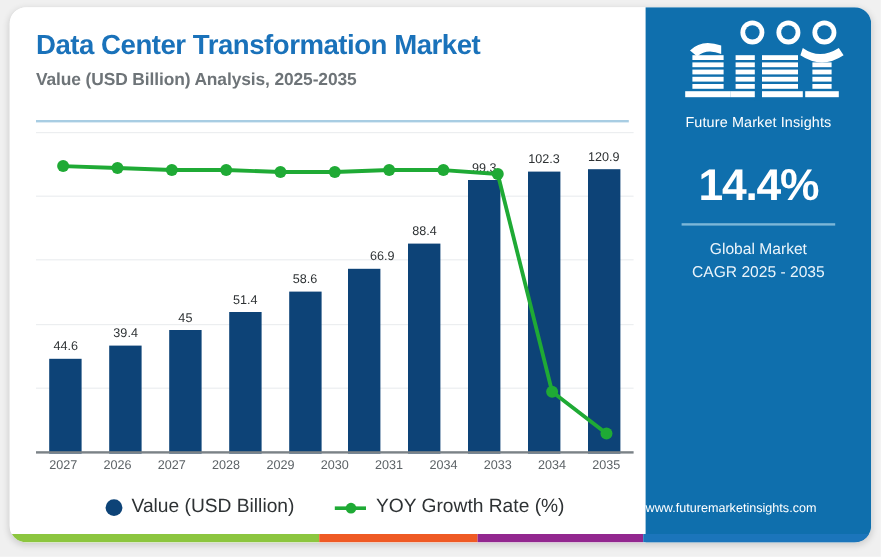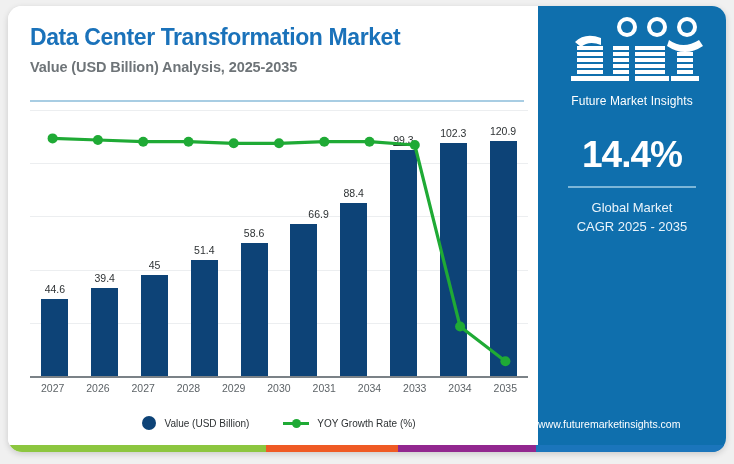--- a/index.html
+++ b/index.html
@@ -46,21 +46,21 @@
     position:absolute;left:22px;top:376px;width:498px;height:20px;display:flex;
   }
   .xaxis span{
     flex:1;text-align:center;font-size:10.5px;color:#5d6367;
   }
   
   .legend{
     position:absolute;left:22px;top:404px;width:498px;height:26px;
     display:flex;align-items:center;justify-content:center;gap:34px;
   }
-  .lg{display:flex;align-items:center;gap:8px;font-size:10px;color:#2e3234;}
+  .lg{display:flex;align-items:center;gap:8px;font-size:16px;color:#2e3234;}
   .dotNavy{width:14px;height:14px;border-radius:50%;background:#0d4377;}
   .mkGreen{position:relative;width:26px;height:12px;}
   .mkGreen .ln{position:absolute;top:5px;left:0;width:26px;height:3px;background:#1faa35;}
   .mkGreen .pt{position:absolute;top:2px;left:9px;width:9px;height:9px;border-radius:50%;background:#1faa35;}
   
   .right{
     position:absolute;left:530px;top:0;width:188px;height:446px;background:#0f6fad;
   }
   .logo{position:absolute;left:0;top:10px;width:188px;text-align:center;text-decoration:underline;}
   .fmi-wrap{display:inline-block;position:relative;}

